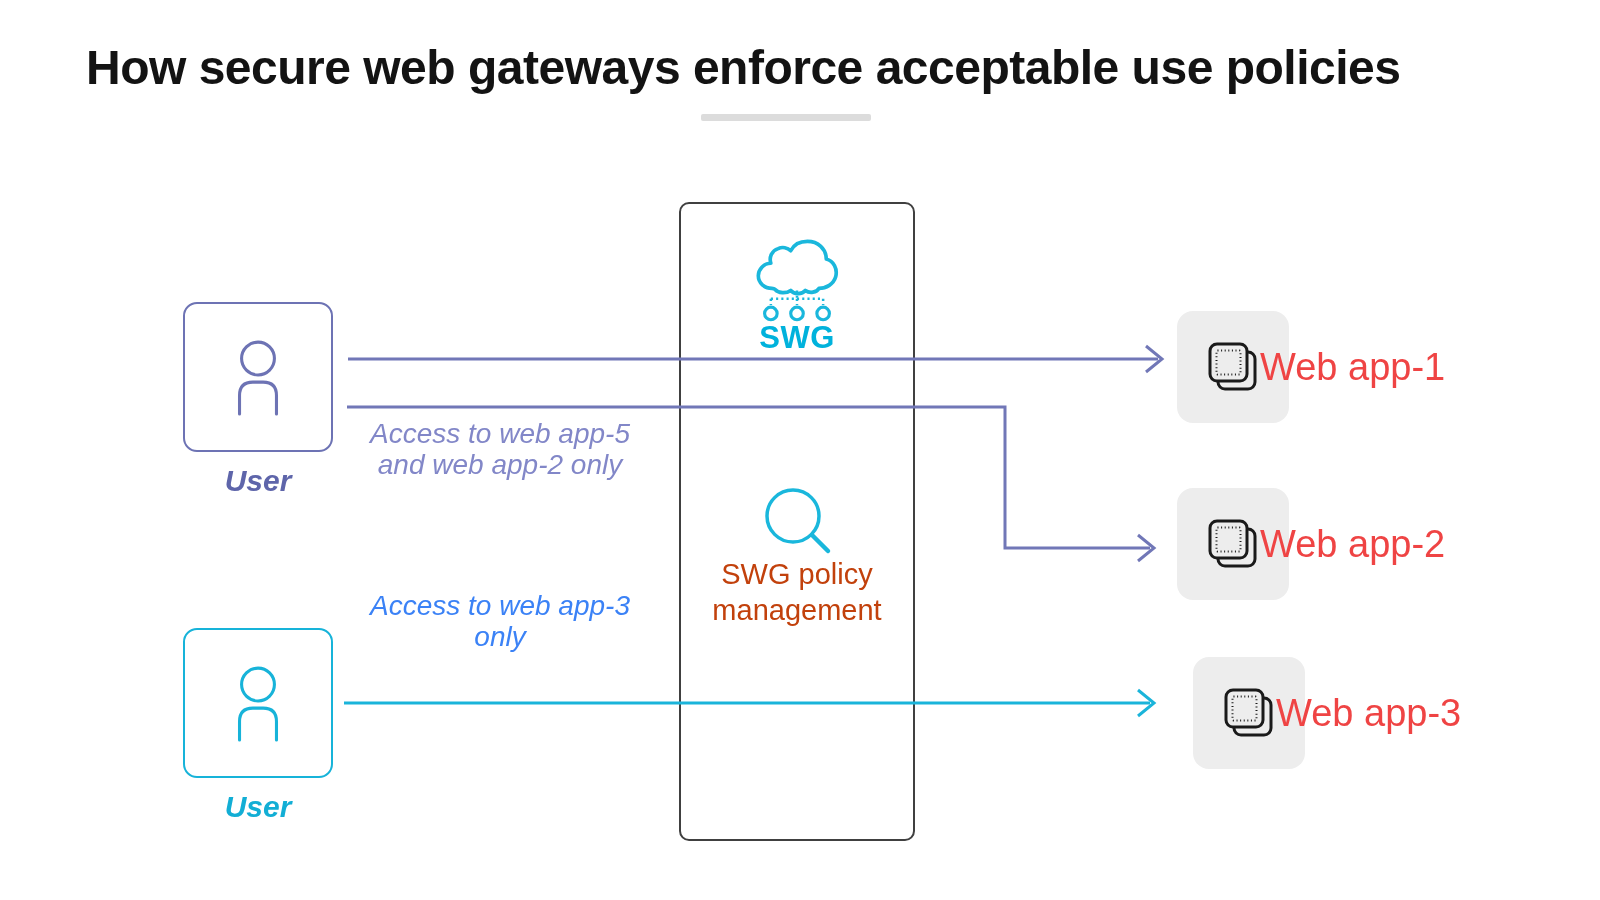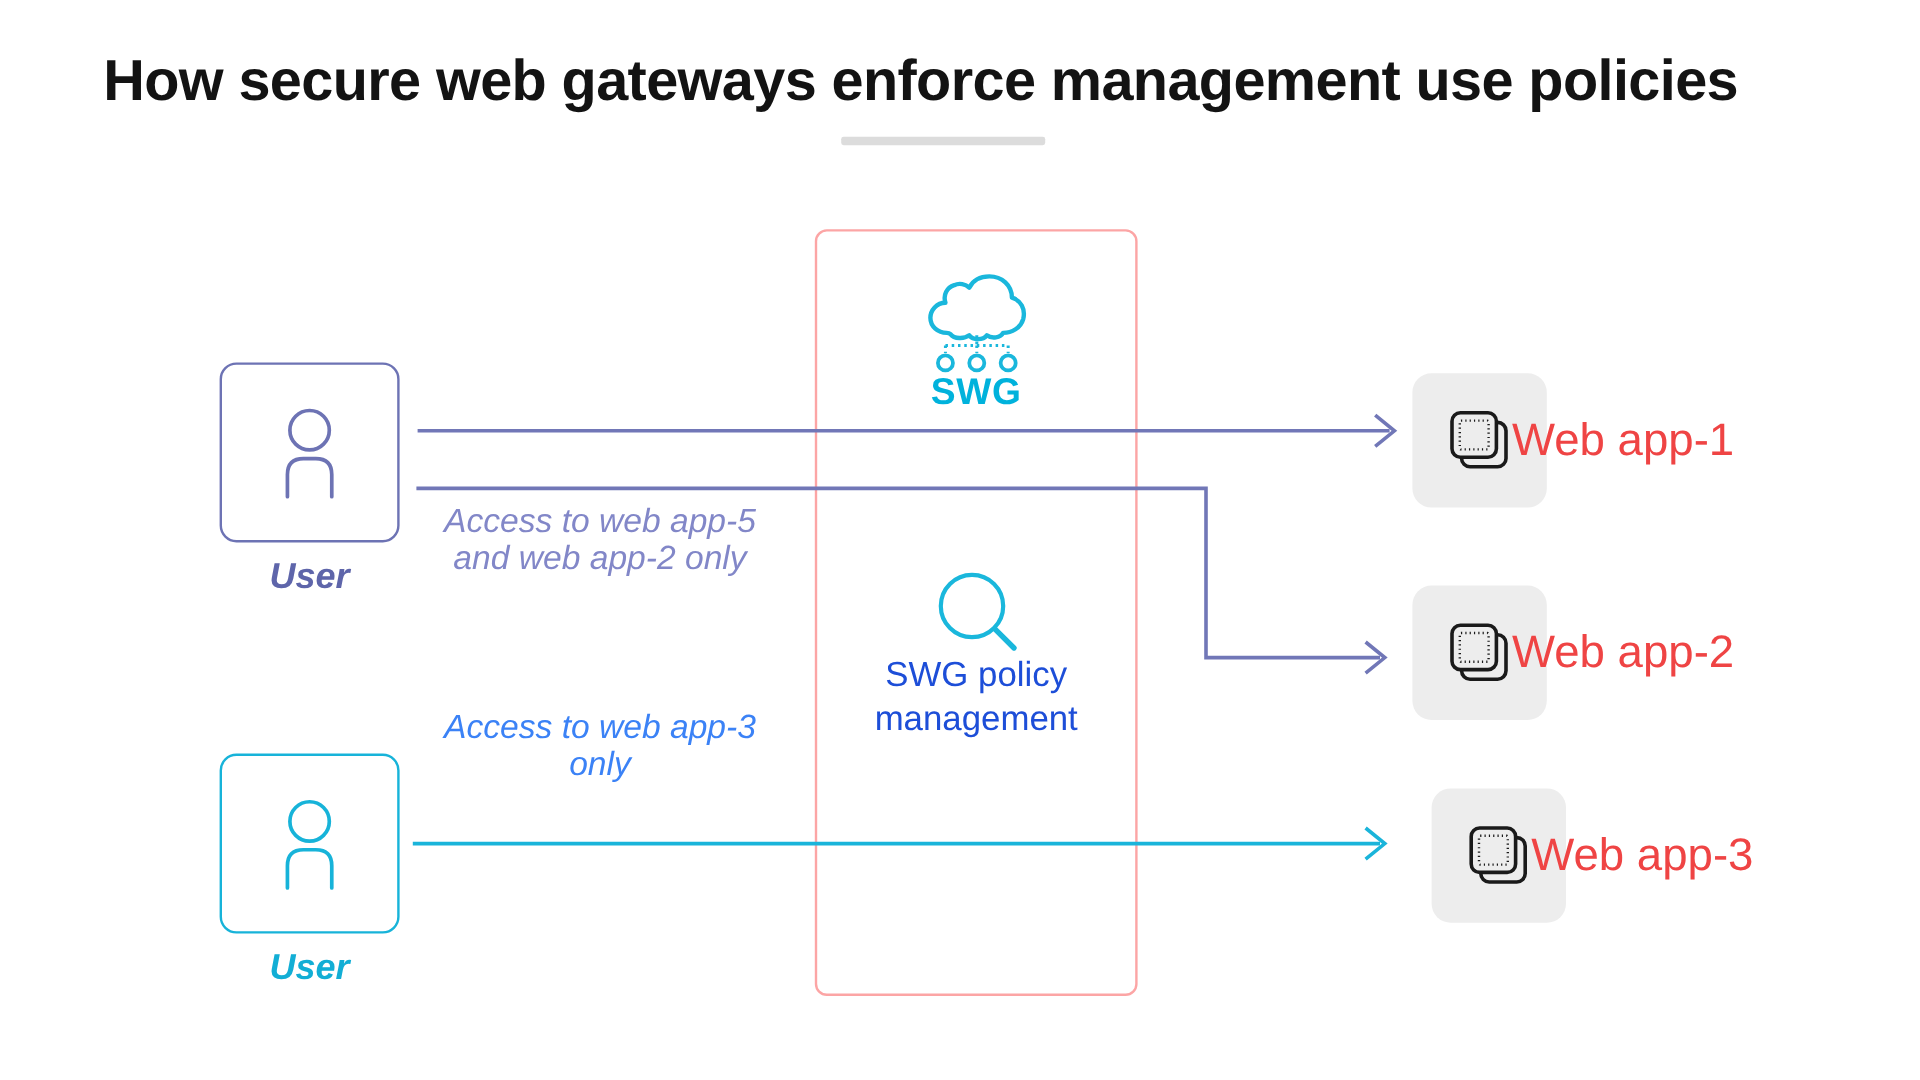--- a/index.html
+++ b/index.html
@@ -32,42 +32,42 @@
   
   svg.arrows {
     left: 0; top: 0;
     width: 1600px; height: 900px;
     pointer-events: none;
     z-index: 3;
   }
 
   
   .swg-box {
-    left: 679px; top: 191px;
-    width: 269px; height: 639px;
+    left: 679px; top: 202px;
+    width: 236px; height: 639px;
     box-sizing: border-box;
-    border: 2px solid #fca5a5;
+    border: 2px solid #404040;
     border-radius: 10px;
     background: #ffffff;
     z-index: 1;
   }
   .cloud-icon { left: 50%; transform: translateX(-50%); top: 30px; }
   .swg-label {
     top: 116px; left: 0; width: 100%;
     text-align: center;
     font-size: 31px; font-weight: 700;
     letter-spacing: 0.5px;
     color: #00b2dc;
   }
   .magnifier-icon { left: 50%; transform: translateX(-50%); top: 276px; }
   .swg-policy {
     top: 352px; left: 0; width: 100%;
     text-align: center;
     font-size: 29px; line-height: 36px;
-    color: #1d4ed8;
+    color: #c2410c;
     white-space: pre-line;
   }
 
   
   .user-group { width: 150px; z-index: 2; font-style: italic; }
   .user-group.g1 { left: 183px; top: 302px; }
   .user-group.g2 { left: 183px; top: 628px; }
   .user-card {
     width: 150px; height: 150px;
     box-sizing: border-box;
@@ -116,21 +116,21 @@
   }
   .row1 { top: 311px; }
   .row2 { top: 488px; }
   .row3 { top: 657px; margin-left: 16px; }
 </style>
 </head>
 <body>
 
 <div class="stage">
 
-  <div class="abs title">How secure web gateways enforce management use policies</div>
+  <div class="abs title">How secure web gateways enforce acceptable use policies</div>
   <div class="abs title-divider"></div>
 
   <div class="abs swg-box">
     <svg class="abs cloud-icon" width="92" height="92" viewBox="0 0 84 88">
       <path d="M 18 52 C 11 52 5 47 5 40 C 5 34 10 28 17 28 C 15 22 18 16 24 14 C 28 12 33 13 36 16 C 39 10 45 7 52 7 C 62 7 70 14 70 24 C 77 26 81 33 79 41 C 77 48 70 52 63 52 C 61 56 54 57 50 54 C 47 58 39 58 36 54 C 32 57 24 57 21 53 Q 20 52 18 52 Z" fill="#ffffff" stroke="#1ab7dc" stroke-width="3.5" stroke-linejoin="round"></path>
       <line x1="42" y1="54" x2="42" y2="62" stroke="#1ab7dc" stroke-width="2.4" stroke-dasharray="2 3"></line>
       <line x1="17" y1="62" x2="67" y2="62" stroke="#1ab7dc" stroke-width="2.4" stroke-dasharray="2 3"></line>
       <line x1="17" y1="62" x2="17" y2="68" stroke="#1ab7dc" stroke-width="2.4" stroke-dasharray="2 3"></line>
       <line x1="42" y1="62" x2="42" y2="68" stroke="#1ab7dc" stroke-width="2.4" stroke-dasharray="2 3"></line>
       <line x1="67" y1="62" x2="67" y2="68" stroke="#1ab7dc" stroke-width="2.4" stroke-dasharray="2 3"></line>

